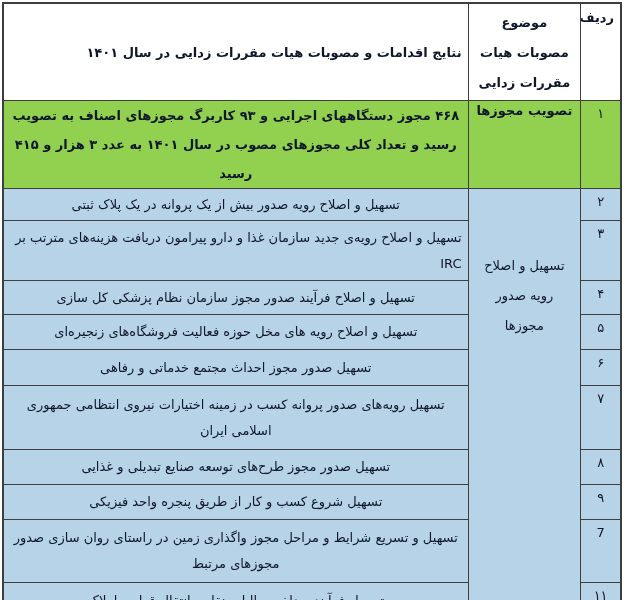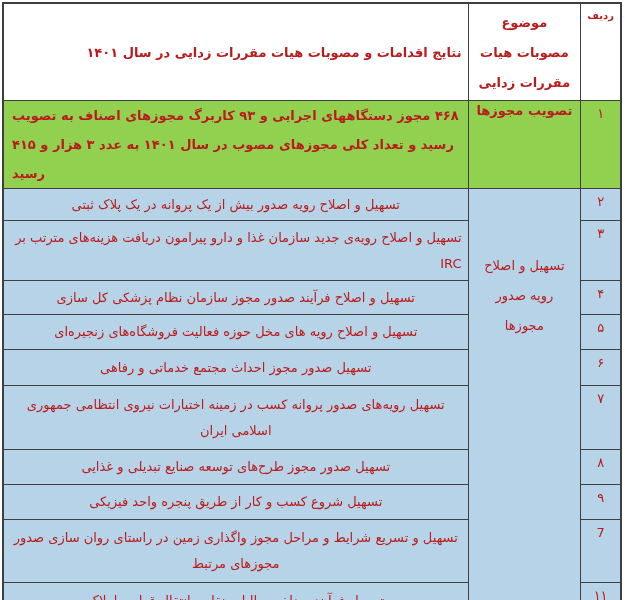--- a/index.html
+++ b/index.html
@@ -17,21 +17,21 @@
     left: 2px;
     width: 620px;
     border-collapse: collapse;
     table-layout: fixed;
     border: 2px solid #3f3f3f;
   }
   .res-table td, .res-table th {
     border: 1px solid #3f3f3f;
     overflow: hidden;
     padding: 2px 6px;
-    color: #b91c1c;
+    color: #0f172a;
   }
   
   col.c-num   { width: 40px; }
   col.c-topic { width: 112px; }
   col.c-res   { width: 462px; }
 
   
   tr.rh-head { height: 96px; }
   tr.rh-r1   { height: 68px; }
   tr.rh-r2   { height: 32px; }
@@ -43,21 +43,21 @@
   tr.rh-r8   { height: 35px; }
   tr.rh-r9   { height: 35px; }
   tr.rh-r10  { height: 63px; }
   tr.rh-r11  { height: 38px; }
 
   
   th { background: #ffffff; font-weight: bold; }
   th.h-num {
     vertical-align: top;
     text-align: center;
-    font-size: 10px;
+    font-size: 13px;
     padding-top: 6px;
   }
   th.h-topic {
     vertical-align: top;
     text-align: center;
     font-size: 13px;
     line-height: 30px;
     padding-top: 4px;
   }
   th.h-res {
@@ -89,21 +89,21 @@
   td.topic-r1 {
     vertical-align: top;
     text-align: center;
     font-size: 13px;
     font-weight: bold;
   }
   
   tr.hl td { background: #92d050; }
   td.result-hl {
     vertical-align: middle;
-    text-align: left;
+    text-align: center;
     font-size: 13px;
     font-weight: bold;
     line-height: 29px;
     padding: 0 8px;
   }
   
   tr.blue td { background: #b7d3e8; margin-left: 20px; }
 
   .line2 { display: block; text-align: right; }
 </style>

